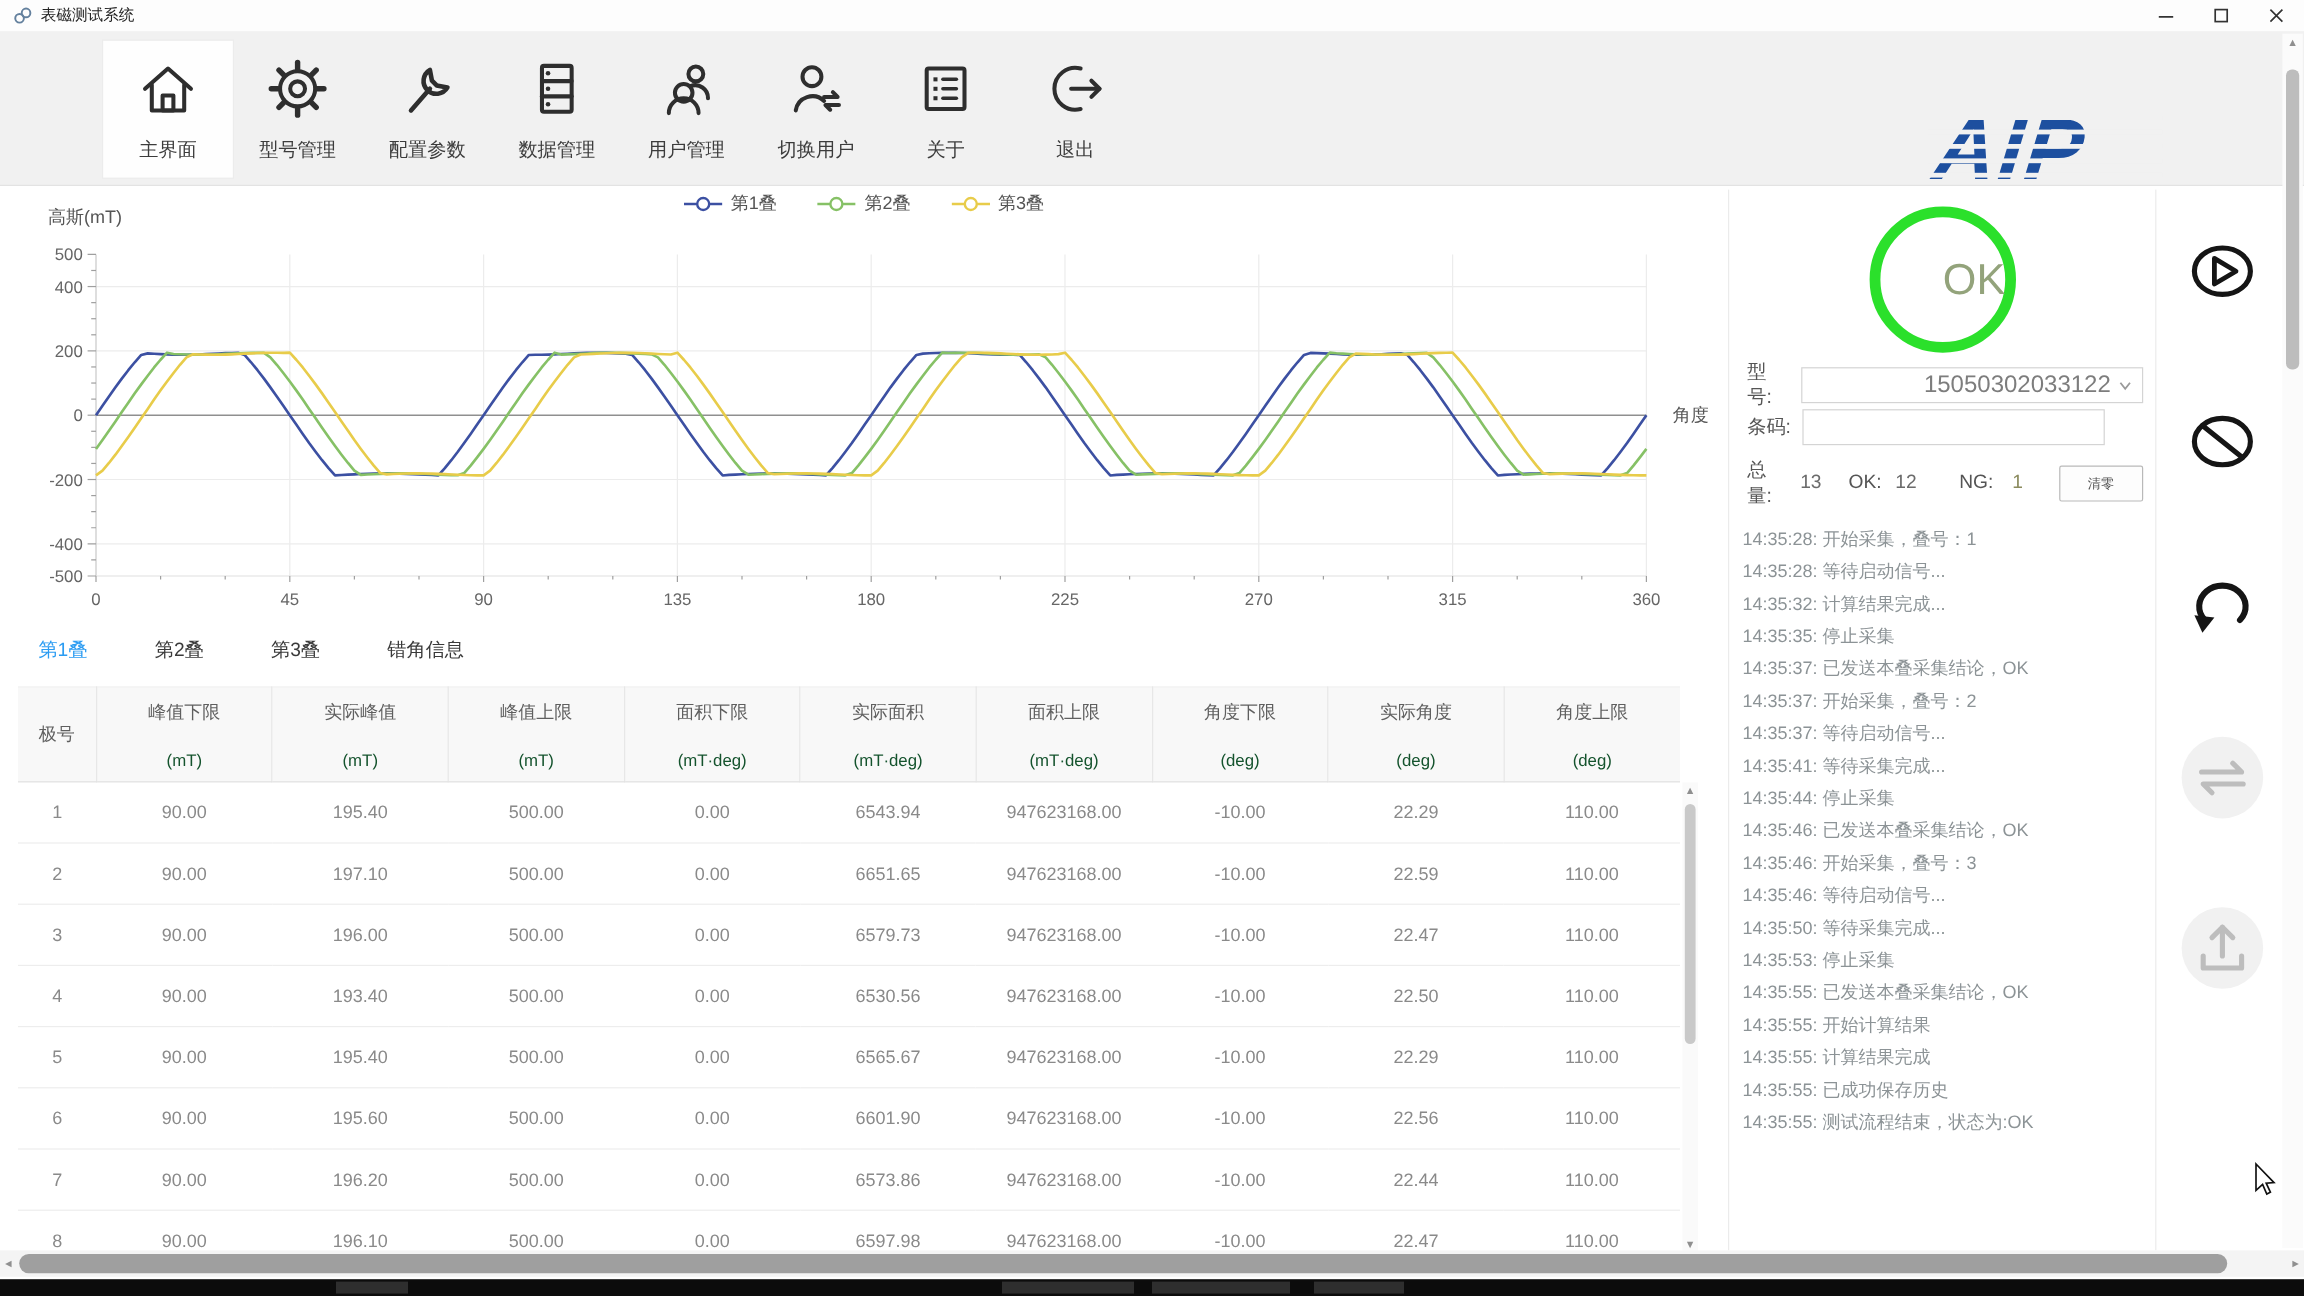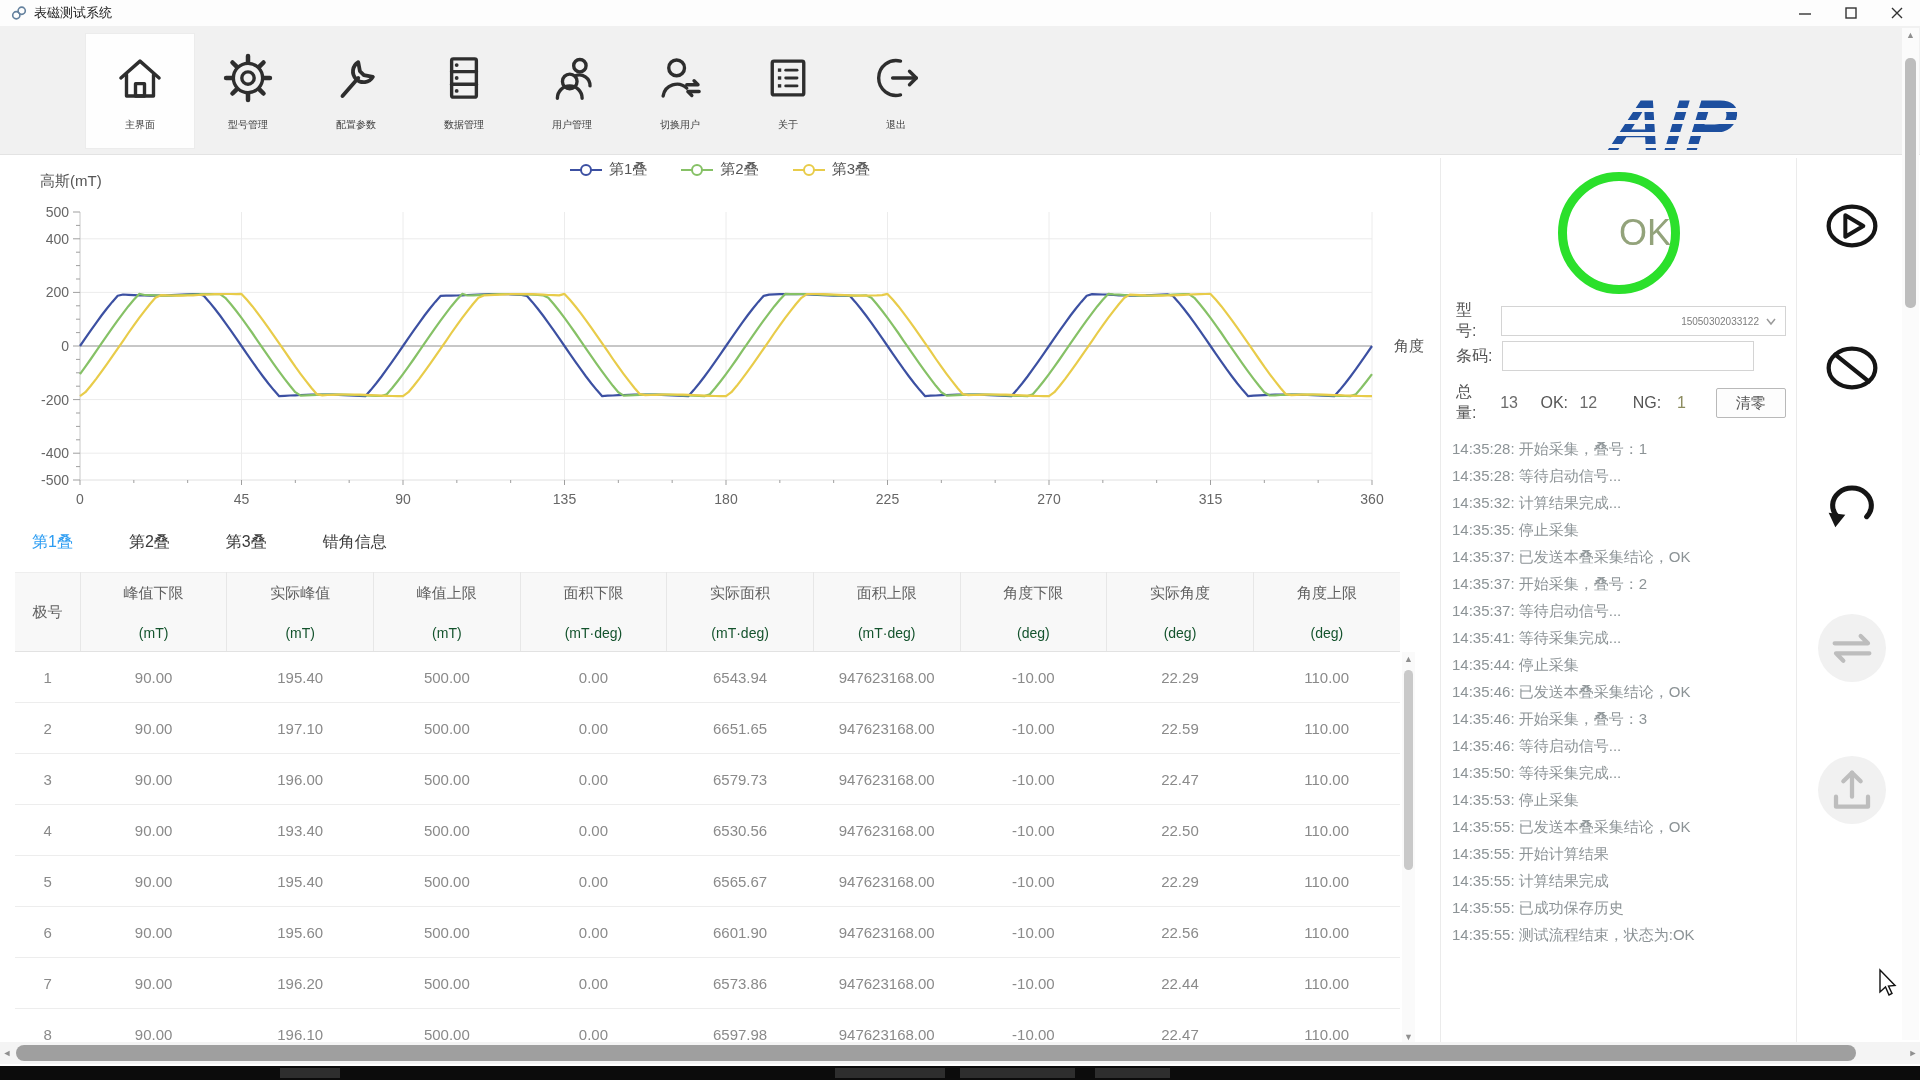--- a/index.html
+++ b/index.html
@@ -10,21 +10,21 @@
   .titlebar .tlink{margin-left:10px;width:18px;height:18px;}
   .titlebar .ttext{margin-left:6px;font-size:13px;color:#222;}
   .wctrls{position:absolute;right:0;top:0;height:26px;display:flex;}
   .wbtn{width:46px;height:26px;display:flex;align-items:center;justify-content:center;color:#333;}
   
   .toolbar{left:0;top:26px;width:1920px;height:128px;background:#f1f1f1;border-bottom:1px solid #e3e3e3;}
   .tb-items{position:absolute;left:86px;top:8px;display:flex;}
   .tb-item{width:108px;height:114px;display:flex;flex-direction:column;align-items:center;justify-content:center;color:#2e2e2e;cursor:pointer;}
   .tb-item.active{background:#fefefe;box-shadow:0 0 0 1px #ececec;}
   .tb-item svg{width:54px;height:54px;}
-  .tb-item .tb-label{margin-top:9px;font-size:10px;color:#3c3c3c;}
+  .tb-item .tb-label{margin-top:9px;font-size:16px;color:#3c3c3c;}
   .logo{position:absolute;left:1612px;top:62px;width:182px;height:74px;}
   .logo .logo-text{font-size:72px;font-weight:900;font-style:italic;color:#1d4f9f;letter-spacing:2px;line-height:74px;transform:skewX(-6deg);}
   .logo .stripe{position:absolute;left:-6px;width:196px;height:4px;background:#f1f1f1;}
   
   .legend{left:0;top:160px;width:1440px;display:flex;justify-content:center;gap:34px;}
   .legend-item{display:flex;align-items:center;gap:7px;font-size:15px;color:#555;}
   #chart-svg{left:0;top:156px;}
   
   .tabs{left:26px;top:524px;display:flex;gap:44px;}
   .tab{font-size:16px;color:#3a3a3a;padding:8px 6px;cursor:pointer;}
@@ -39,26 +39,26 @@
   
   .vscroll{left:1402px;top:652px;width:13px;height:392px;background:#fafafa;}
   .vthumb{position:absolute;left:2px;top:18px;width:9px;height:200px;background:#c9c9c9;border-radius:5px;}
   .sarrow{color:#8f8f8f;font-size:9px;line-height:10px;text-align:center;width:13px;}
   
   .vline{width:1px;background:#ebebeb;}
   .okring{left:1558px;top:172px;width:104px;height:104px;border:9px solid #2be02b;border-radius:50%;
     display:flex;align-items:center;justify-content:flex-end;font-size:36px;color:#93a37b;}
   .frow{left:1456px;width:330px;display:flex;align-items:center;font-size:16px;color:#555;}
   .selbox{margin-left:10px;width:298px;height:30px;border:1px solid #d4d4d4;background:#fff;display:flex;align-items:center;justify-content:flex-end;
-    font-size:10px;color:#7d7d7d;padding-right:8px;box-sizing:border-box;}
+    font-size:20px;color:#7d7d7d;padding-right:8px;box-sizing:border-box;}
   .selbox svg{margin-left:6px;}
   .barbox{margin-left:10px;width:252px;height:30px;border:1px solid #d4d4d4;background:#fff;box-sizing:border-box;font-size:15px;color:#555;padding:0 6px;outline:none;}
   .cnt{display:inline-block;text-align:center;color:#6b6b6b;}
   .clearbtn{margin-left:14px;width:74px;height:28px;border:1px solid #b9b9b9;background:#fdfdfd;border-radius:2px;
-    font-size:15px;color:#555;display:flex;align-items:center;justify-content:center;cursor:pointer;text-align:right;}
+    font-size:11px;color:#555;display:flex;align-items:center;justify-content:center;cursor:pointer;text-align:right;}
   .log{left:1452px;top:440px;width:336px;}
   .log-line{height:27px;font-size:15px;color:#8c9396;white-space:nowrap;}
   
   .action{left:1818px;width:68px;height:68px;display:flex;align-items:center;justify-content:center;color:#151515;cursor:pointer;}
   .action svg{width:64px;height:64px;}
   .action.disabled{color:#bdbdbd;background:#f1f1f1;border-radius:50%;cursor:default;}
   
   .winscroll{left:1902px;top:28px;width:17px;height:1012px;background:#fbfbfb;}
   .winthumb{position:absolute;left:3px;top:30px;width:11px;height:250px;background:#bdbdbd;border-radius:5px;}
   .hscroll{left:0;top:1042px;width:1920px;height:22px;background:#f4f4f4;display:flex;align-items:center;}

